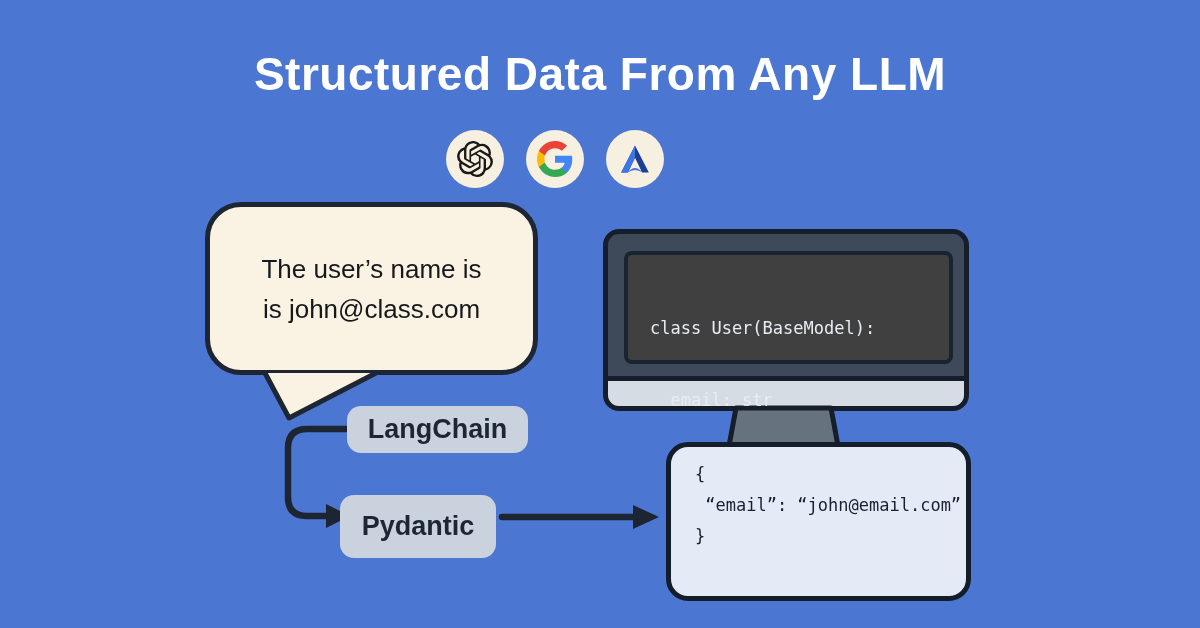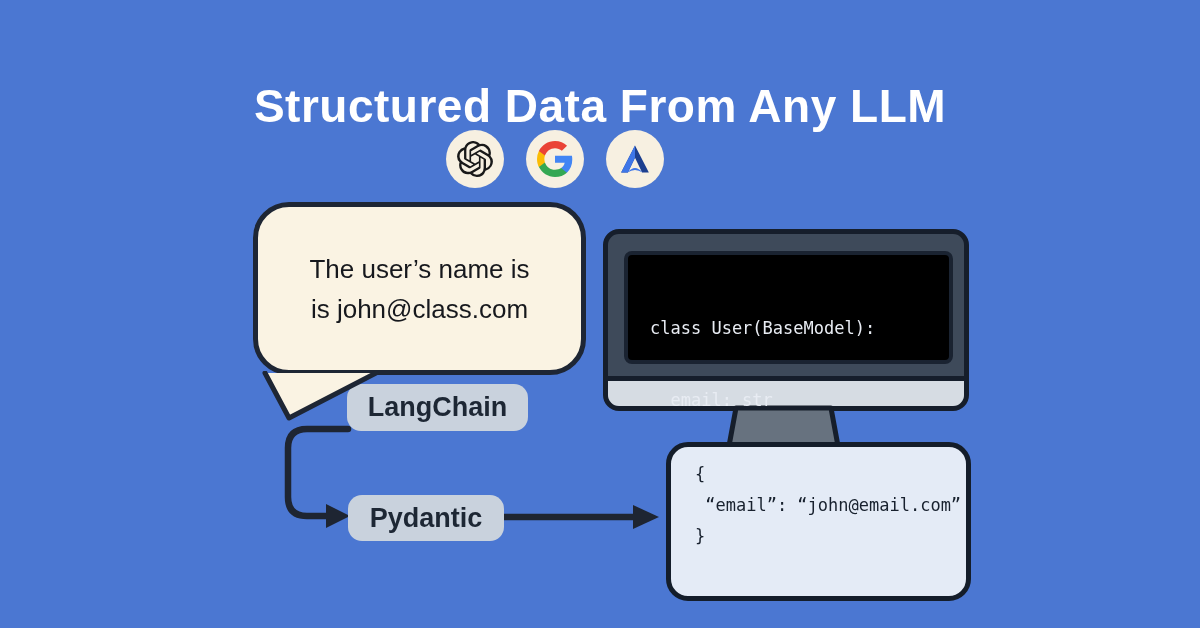--- a/index.html
+++ b/index.html
@@ -4,64 +4,62 @@
 <style>
   * { margin:0; padding:0; box-sizing:border-box; }
   html,body { width:1200px; height:628px; }
   body { font-family:"Liberation Sans", sans-serif; overflow:hidden; }
   .canvas { position:relative; width:1200px; height:628px; background:#4B77D2; }
 
   .page-title {
     position:absolute; top:47px; left:0; width:1200px;
     text-align:center; color:#FFFFFF; font-size:46px; font-weight:700;
     letter-spacing:0.5px;
-    margin-top:32px;
   }
 
   .provider-row { position:absolute; top:130px; left:0; width:1200px; height:58px; }
   .provider-circle {
     position:absolute; width:58px; height:58px; border-radius:50%;
     background:#F7F0E1; display:flex; align-items:center; justify-content:center;
   }
   .provider-circle svg { display:block; }
 
   .speech-bubble {
     position:absolute; left:205px; top:202px; width:333px; height:173px;
     background:#FAF3E3; border:5px solid #1E2634; border-radius:36px;
     display:flex; flex-direction:column; align-items:center; justify-content:center;
     z-index:4;
-    margin-left:48px;
   }
   .speech-bubble .line {
     font-size:26px; line-height:40px; color:#16181d; text-align:center;
   }
   .bubble-tail { position:absolute; left:255px; top:371px; z-index:5; }
 
   .arrows-svg { position:absolute; left:0; top:0; width:1200px; height:628px; z-index:2; pointer-events:none; }
 
   .pill {
     position:absolute; background:#C9D2DD; border-radius:14px;
     display:flex; align-items:center; justify-content:center;
     color:#1D2734; font-weight:700; font-size:27px; z-index:3;
   }
-  .pill-langchain { left:347px; top:384px; width:181px; height:47px; }
-  .pill-pydantic  { left:348px; top:495px; width:156px; height:46px; }
+  .pill-langchain { left:347px; top:406px; width:181px; height:47px; }
+  .pill-pydantic  { left:340px; top:495px; width:156px; height:63px; }
 
   .monitor {
     position:absolute; left:603px; top:229px; width:366px; height:182px;
     background:#3E4A5A; border:5px solid #161E2B; border-radius:16px;
     overflow:hidden; z-index:3;
   }
   .monitor-chin {
     position:absolute; left:0; bottom:0; width:100%; height:30px;
     background:#D6DCE3; border-top:5px solid #161E2B;
   }
   .monitor-screen {
     position:absolute; left:624px; top:251px; width:329px; height:113px;
-    background:#000000; border:4px solid #1A2331; border-radius:8px; z-index:4;
+    background:#404040; border:4px solid #1A2331; border-radius:8px; z-index:4;
   }
   .code-block {
     position:absolute; left:22px; top:13px;
     font-family:"DejaVu Sans Mono", monospace; font-size:17px; line-height:24px;
     color:#E8ECF3; white-space:pre;
   }
 
   .stand-svg { position:absolute; left:0; top:0; width:1200px; height:628px; z-index:3; pointer-events:none; }
 
   .json-box {

